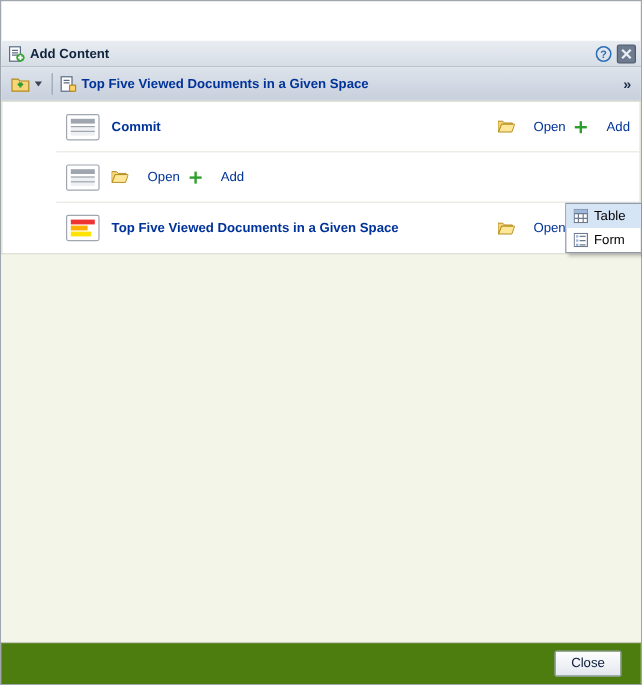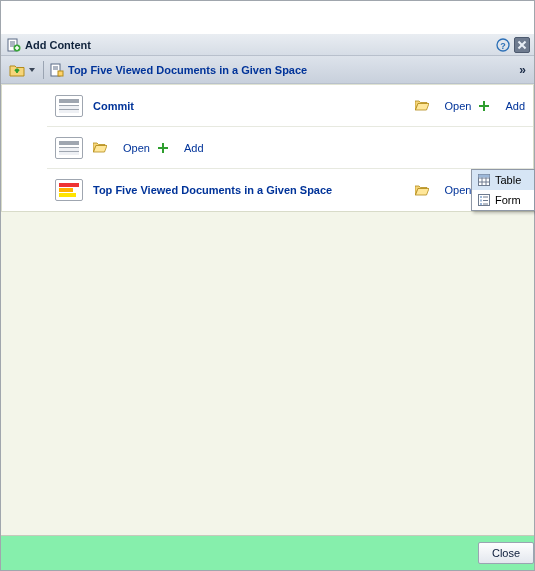--- a/index.html
+++ b/index.html
@@ -238,22 +238,22 @@
     padding: 3px 5px;
     cursor: pointer;
   }
   .popup-item.selected { background: #d6e5f5; }
   .popup-icon {
     width: 14px; height: 14px; display:inline-flex; align-items:center; justify-content:center;
   }
 
   .footer {
     border-top: 1px solid #c6c9bc;
-    background: #86efac;
-    padding: 6px 0;
+    background: #4d7c0f;
+    padding: 6px 16px;
     display: flex;
     justify-content: flex-end;
   }
   .btn {
     min-width: 56px;
     height: 22px;
     border: 1px solid #9aa4b2;
     background: linear-gradient(to bottom, #fefefe 0%, #e3e7ee 100%);
     border-radius: 2px;
     color: #0a1a38;

